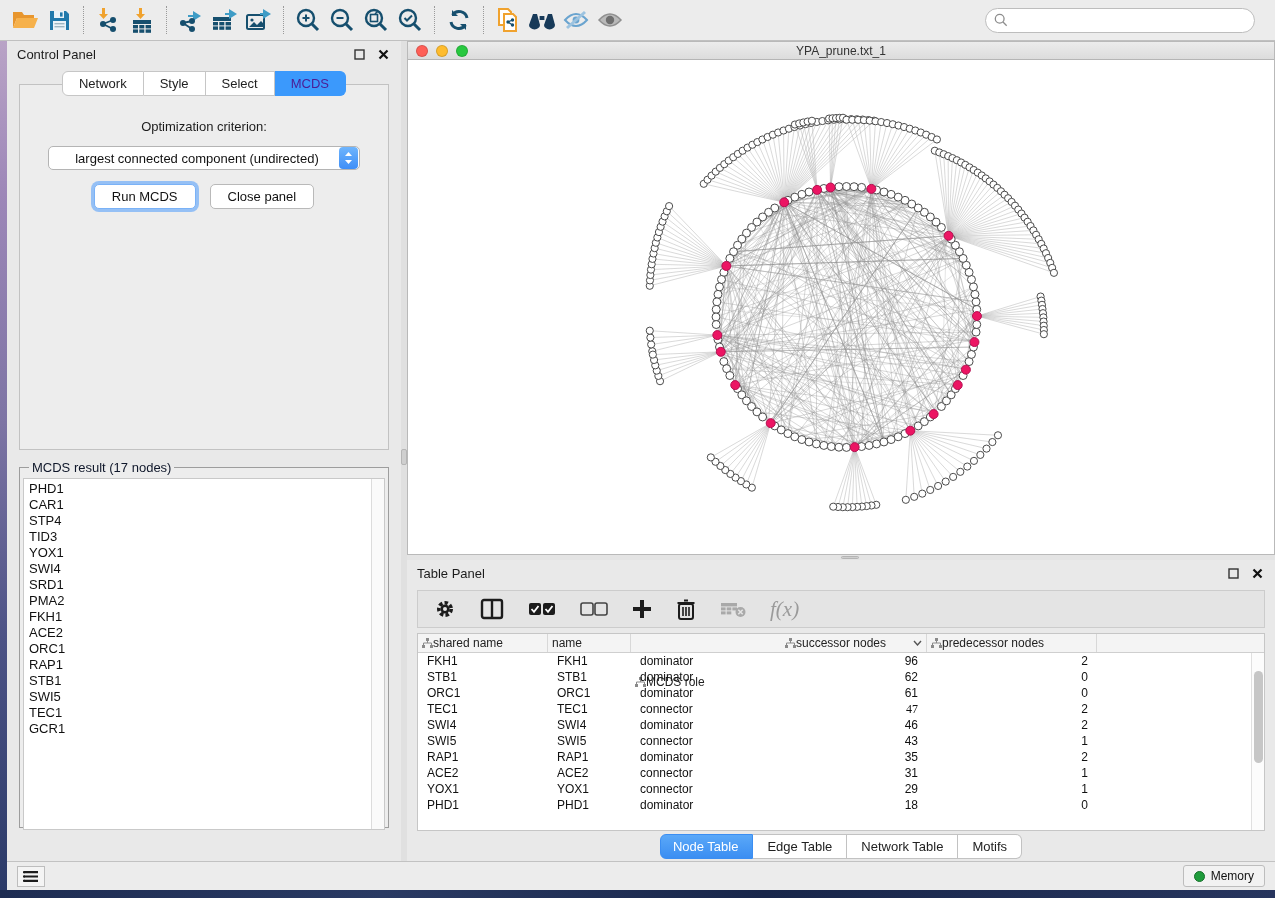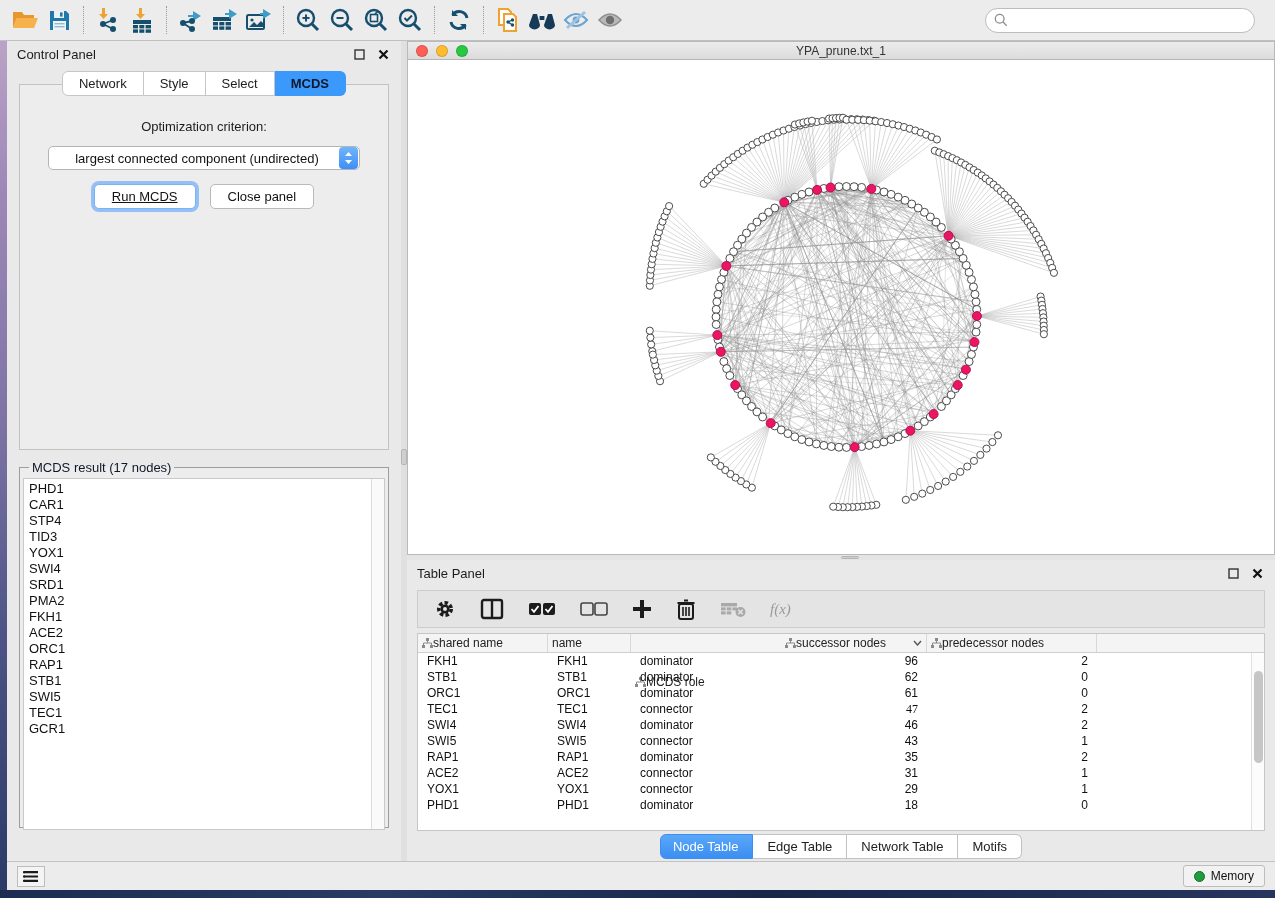--- a/index.html
+++ b/index.html
@@ -27,32 +27,32 @@
 
   
   .control-panel { width:394px; background:#e9e9e9; display:flex; flex-direction:column; }
   .panel-head { height:26px; display:flex; align-items:center; padding:0 10px; font-size:13px; color:#1c1c1c; }
   .panel-head .spacer { flex:1; }
   .mini-btn { width:16px; height:16px; display:flex; align-items:center; justify-content:center; margin-left:8px; background:transparent; border:none; }
   .cp-tabs { display:flex; justify-content:center; margin:4px 0 0 0; }
   .cp-tab { font-size:13px; padding:4px 16px; background:#fff; border:1px solid #c6c6c6; border-left:none; color:#222; }
   .cp-tab:first-child { border-left:1px solid #c6c6c6; border-radius:6px 0 0 6px; }
   .cp-tab:last-child { border-radius:0 6px 6px 0; }
-  .cp-tab.active { background:#3b99fc; border-color:#3b99fc; color:#0f172a;font-weight:bold; }
+  .cp-tab.active { background:#3b99fc; border-color:#3b99fc; color:#4c1d95; }
   .cp-content { margin:-12px 12px 0 12px; border:1px solid #c2c2c2; background:#ededed; height:366px; padding-top:34px; z-index:-0; }
   .cp-inner { display:flex; flex-direction:column; align-items:center; }
   .opt-label { font-size:13px; color:#1c1c1c; margin-bottom:12px; }
   .dropdown { width:312px; height:24px; background:#fff; border:1px solid #b4b4b4; border-radius:5px;
     display:flex; align-items:center; position:relative; }
   .dropdown .dd-text { flex:1; font-size:13px; color:#111; text-align:center; padding-left:6px; }
   .dd-stepper { width:19px; height:22px; margin-right:1px; border-radius:4px;
     background:linear-gradient(180deg,#6fb5fd,#3e8ef7); display:flex; flex-direction:column; align-items:center; justify-content:center; }
   .cp-buttons { display:flex; gap:14px; margin-top:14px; }
   .btn { font-size:13px; padding:4px 17px; background:#fff; border:1px solid #b9b9b9; border-radius:5px; color:#111; }
-  .btn.focus { box-shadow:0 0 0 3px rgba(77,155,252,.55); border-color:#7ab2f7;text-decoration:underline; }
+  .btn.focus { box-shadow:0 0 0 3px rgba(77,155,252,.55); border-color:#7ab2f7; }
 
   .mcds-fieldset { margin:10px 12px 0 12px; border:1px solid #9d9d9d; height:368px; padding:3px; background:#ededed; }
   .mcds-fieldset legend { font-size:13px; color:#0f172a; margin-left:6px; padding:0 3px; }
   .mcds-list { position:relative; width:100%; height:352px; background:#fff; border:1px solid #c9c9c9; overflow:hidden; }
   .mcds-list ul { list-style:none; padding:2px 0 0 5px; }
   .mcds-list li { font-size:13px; line-height:16px; color:#111; }
   .list-scroll { position:absolute; right:0; top:0; width:13px; height:100%; background:#fafafa; border-left:1px solid #dcdcdc; }
 
   
   .vsplit { width:6px; background:#e0e0e0; position:relative; }
@@ -72,21 +72,21 @@
 
   
   .hsplit { height:5px; background:#e4e4e4; position:relative; }
   .hsplit .grip { position:absolute; left:50%; top:1px; width:18px; height:3px; background:#cfcfcf; border:1px solid #b5b5b5; border-radius:2px; }
 
   
   .table-panel { flex:1; background:#e9e9e9; display:flex; flex-direction:column; }
   .tp-toolbar { margin:4px 10px 0 10px; height:38px; background:#e4e4e4; border:1px solid #cccccc;
     display:flex; align-items:center; gap:24px; padding-left:16px; }
   .tp-btn { background:transparent; border:none; display:flex; align-items:center; justify-content:center; height:30px; }
-  .fx-label { font-size:15px; font-style:italic; font-family:"Liberation Serif", serif; color:#9a9a9a; }
+  .fx-label { font-size:21px; font-style:italic; font-family:"Liberation Serif", serif; color:#9a9a9a; }
   .tp-tablewrap { margin:5px 10px 0 10px; flex:1; background:#fff; border:1px solid #c6c6c6; position:relative; overflow:hidden; }
   .thead { display:flex; background:#f4f4f4; border-bottom:1px solid #cfcfcf; height:19px; }
   .th { display:flex; align-items:center; font-size:12px; color:#222; border-right:1px solid #d8d8d8; padding:0 4px; }
   .th .th-label { flex:1; text-align:left; }
   .tr { display:flex; height:16px; }
   .td { font-size:12px; color:#111; padding:0 9px; line-height:16px; white-space:nowrap; overflow:hidden; }
   .td.num { text-align:right; }
   .tbl-scroll { position:absolute; right:0; top:19px; bottom:0; width:13px; background:#fcfcfc; border-left:1px solid #e0e0e0; }
   .tbl-thumb { position:absolute; left:2px; top:18px; width:9px; height:92px; background:#c6c6c6; border-radius:5px; }
   .tp-tabs { height:30px; display:flex; align-items:center; justify-content:center; }

